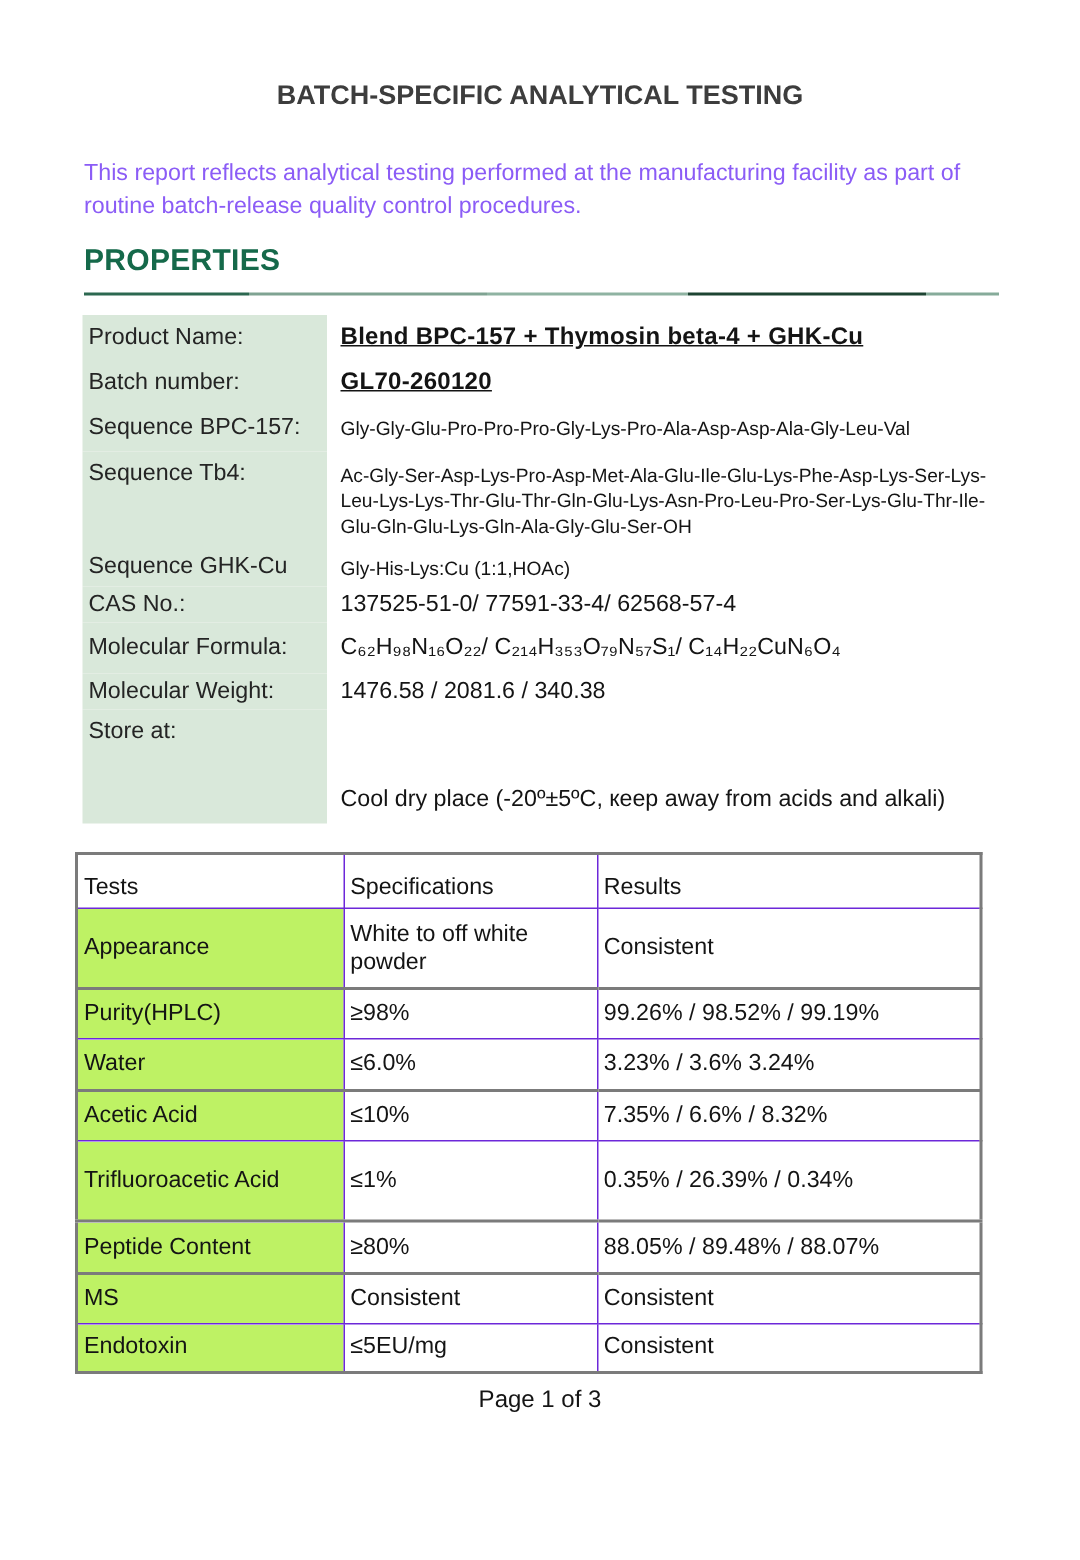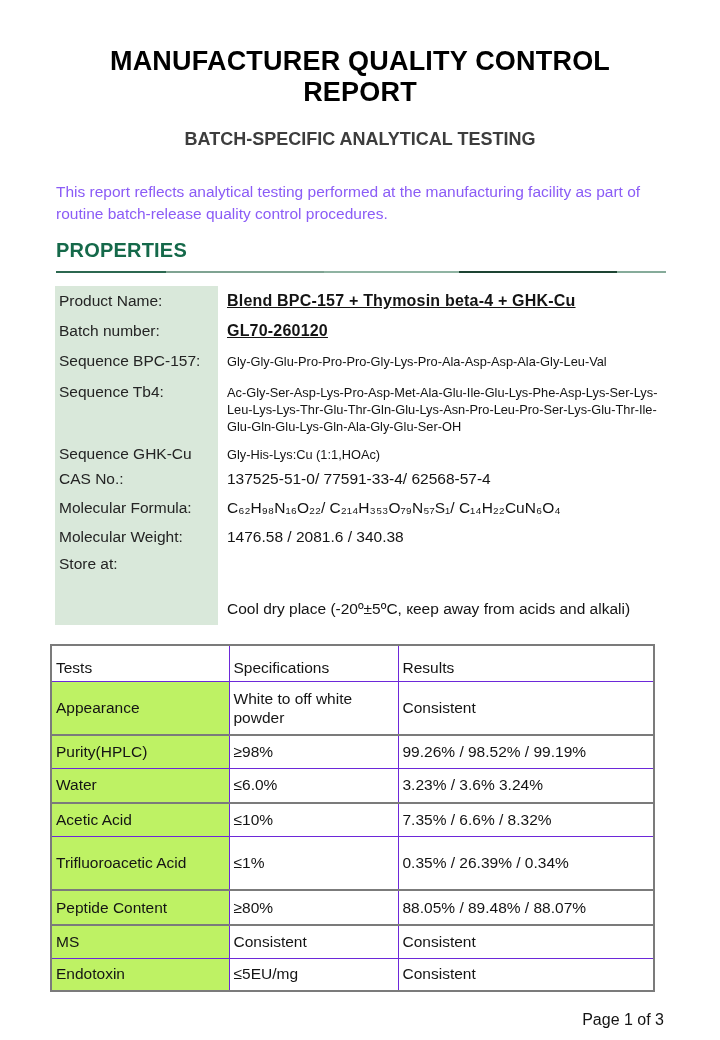--- a/index.html
+++ b/index.html
@@ -86,33 +86,32 @@
   .tests th { vertical-align: bottom; height: 36px; background: #ffffff; }
   .tests td { vertical-align: middle; height: 33px; }
   .tests td.cell-test { background: #bef264; }
   .r-tall td { height: 54px; }
   .r-med td { height: 35px; }
   .thick td { border-bottom: 2px solid #7b7b7b; }
   .spec-wrap { line-height: 19px; }
 
   .page-footer {
     width: 610px;
-    text-align: right;
-    margin-top: 19px;
+    text-align: center;
+    margin-top: 9px;
     font-size: 16px;
     color: #141414;
     padding-right: 2px;
   }
 </style>
 </head>
 <body>
 
 <div class="page">
 
-  <div class="doc-title">MANUFACTURER QUALITY CONTROL REPORT</div>
   <div class="doc-subtitle">BATCH-SPECIFIC ANALYTICAL TESTING</div>
 
   <p class="intro">This report reflects analytical testing performed at the manufacturing facility as part of routine batch-release quality control procedures.</p>
 
   <div class="section-heading">PROPERTIES</div>
   <div class="section-rule"></div>
 
   <div class="props">
     <div class="prop-row">
       <div class="prop-label">Product Name:</div>

